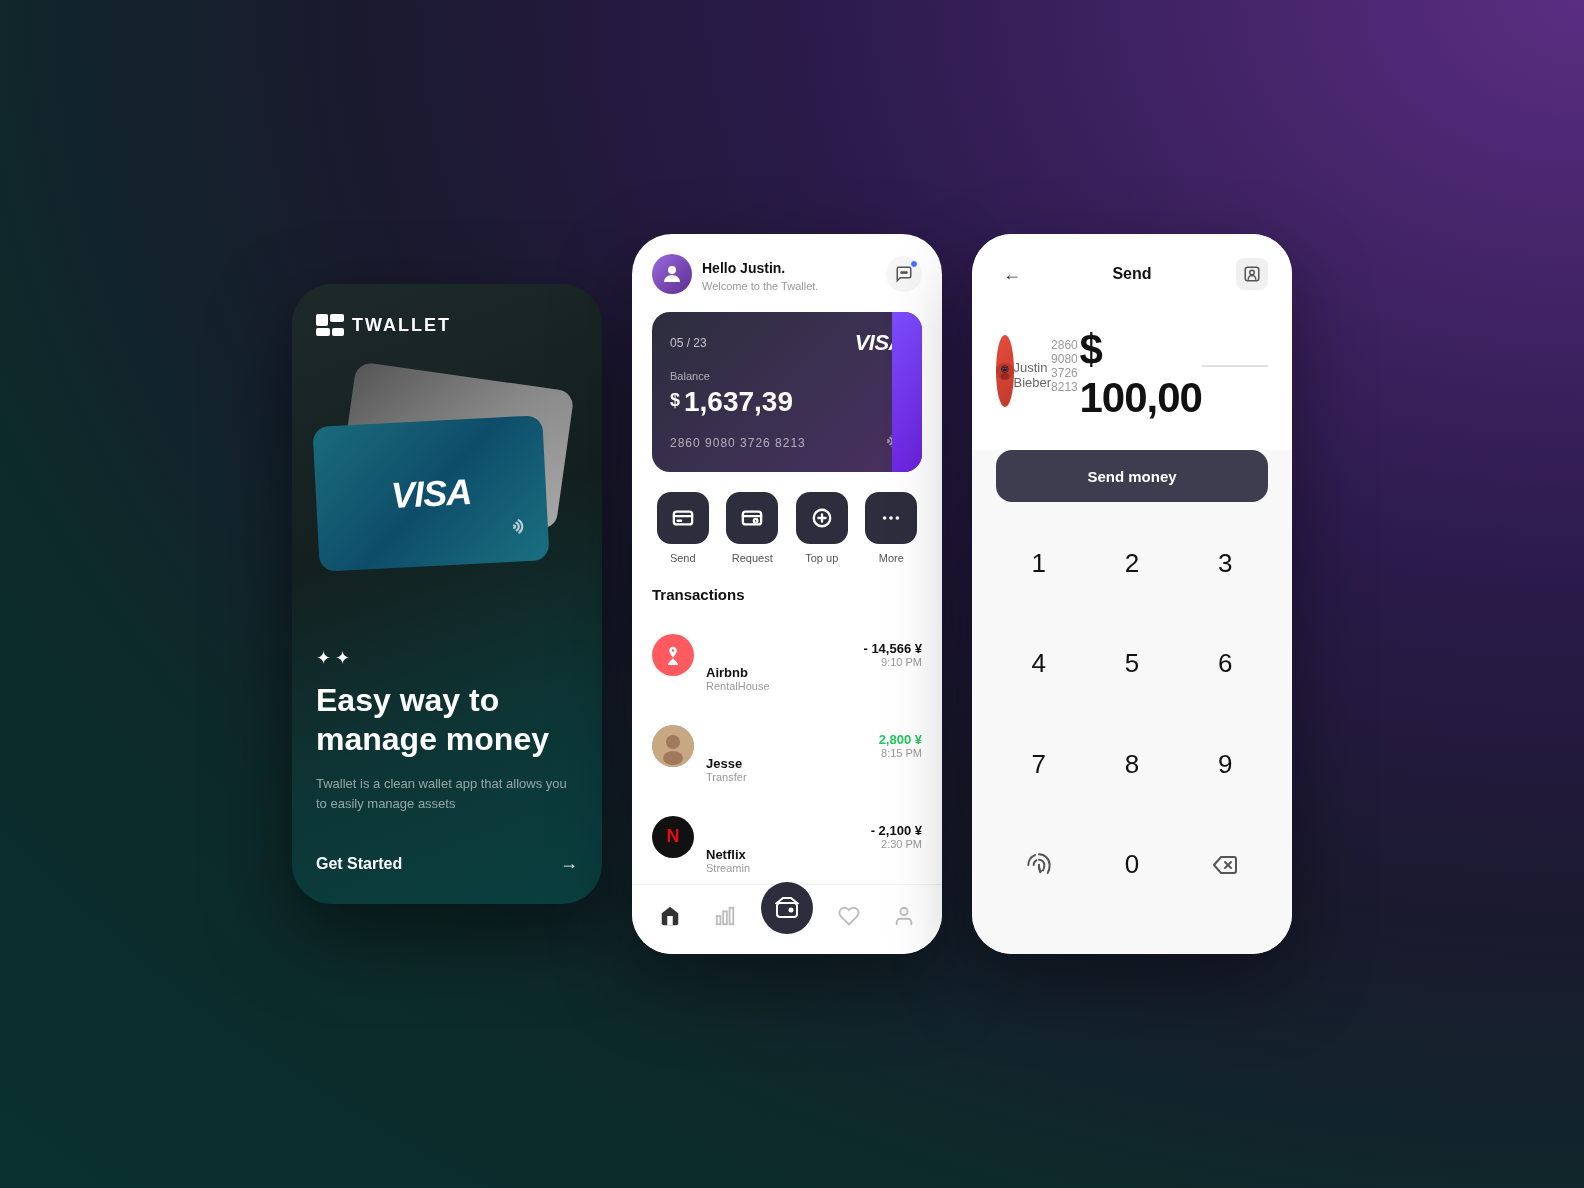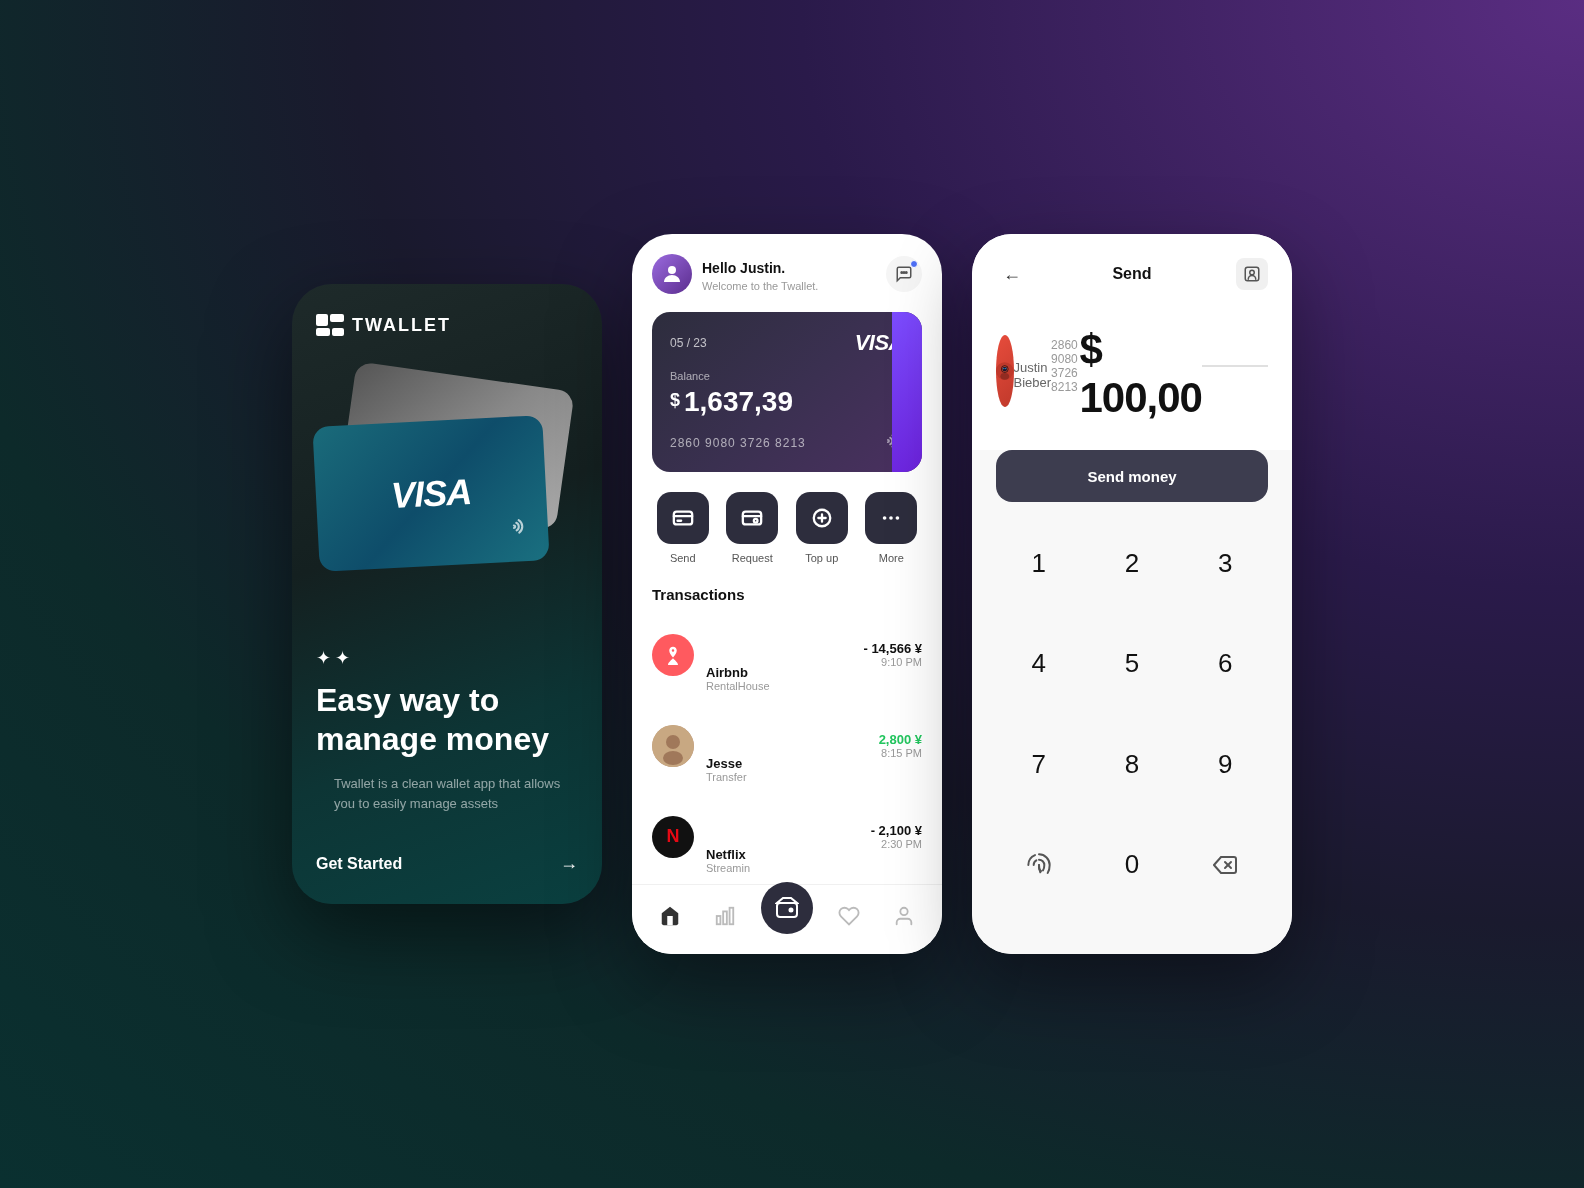--- a/index.html
+++ b/index.html
@@ -143,21 +143,20 @@
       font-weight: 800;
       line-height: 1.2;
       margin-bottom: 16px;
     }
 
     .intro-subtext {
       font-size: 13px;
       color: rgba(255,255,255,0.55);
       line-height: 1.5;
       margin-bottom: 40px;
-      margin-left: 18px;
     }
 
     .get-started-btn {
       display: flex;
       align-items: center;
       gap: 12px;
       color: white;
       font-size: 16px;
       font-weight: 600;
       cursor: pointer;

